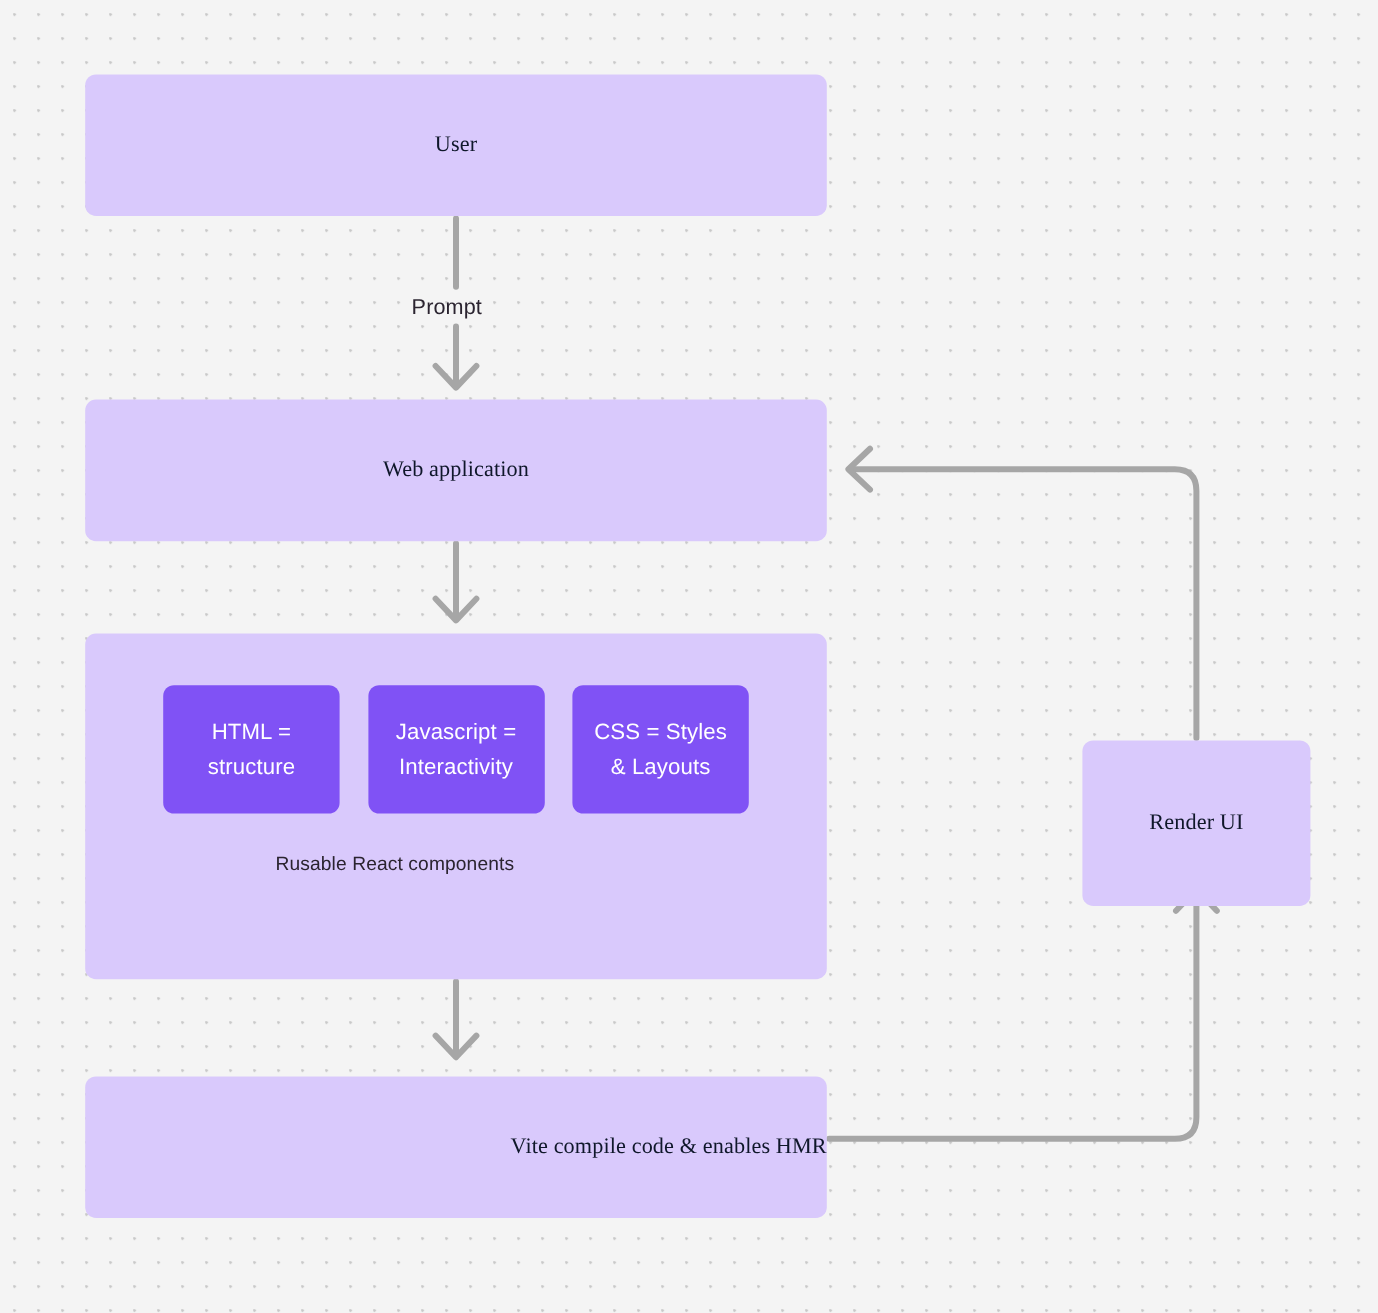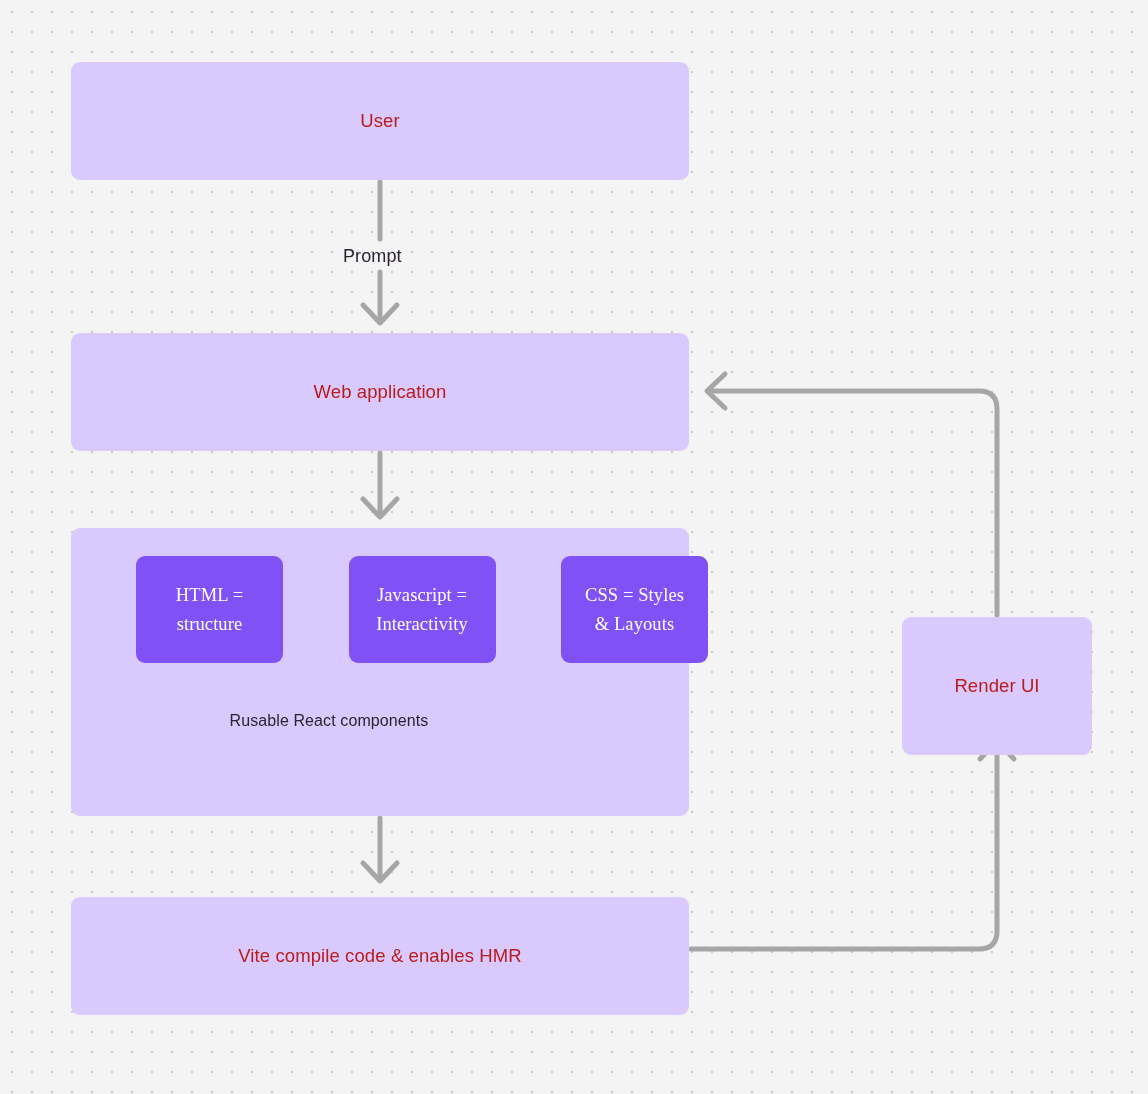--- a/index.html
+++ b/index.html
@@ -36,53 +36,53 @@
     display: flex;
     align-items: center;
     justify-content: center;
     text-align: center;
   }
   .node-outer {
     background: #D9C9FC;
     border-radius: 9px;
   }
   .node-outer .node-label {
-    color: #b91c1c;
+    color: #0f172a;
     font-size: 18.5px;
     line-height: 1.35;
     letter-spacing: 0.1px;
+    font-family: Liberation Serif, serif;
   }
   .node-inner {
     background: #8052F5;
     border-radius: 9px;
   }
   .node-inner .node-label {
     color: #FFFFFF;
     font-size: 18.5px;
     line-height: 1.55;
     letter-spacing: 0.1px;
     white-space: pre-line;
   }
   
   #node-user        { left: 71px;  top: 62px;  width: 618px; height: 118px; }
   #node-webapp      { left: 71px;  top: 333px; width: 618px; height: 118px; justify-content: center; }
   #node-components  { left: 71px;  top: 528px; width: 618px; height: 288px; align-items: flex-start; }
-  #node-vite        { left: 71px;  top: 897px; width: 618px; height: 118px; }
+  #node-vite        { left: 71px;  top: 897px; width: 618px; height: 118px; justify-content: flex-end; }
   #node-render      { left: 902px; top: 617px; width: 190px; height: 138px; }
 
   
   #inner-row {
     position: absolute;
     left: 136px;
-    top: 556px;
-    width: 572px;
+    top: 571px;
+    width: 488px;
     height: 107px;
     display: flex;
     justify-content: space-between;
-    font-family: Liberation Serif, serif;
   }
   .node-inner.cell { position: relative; width: 147px; height: 107px; left: auto; top: auto; }
   #components-caption {
     position: absolute;
     left: 71px;
     top: 712px;
     width: 516px;
     text-align: center;
     color: #2B2430;
     font-size: 16px;

